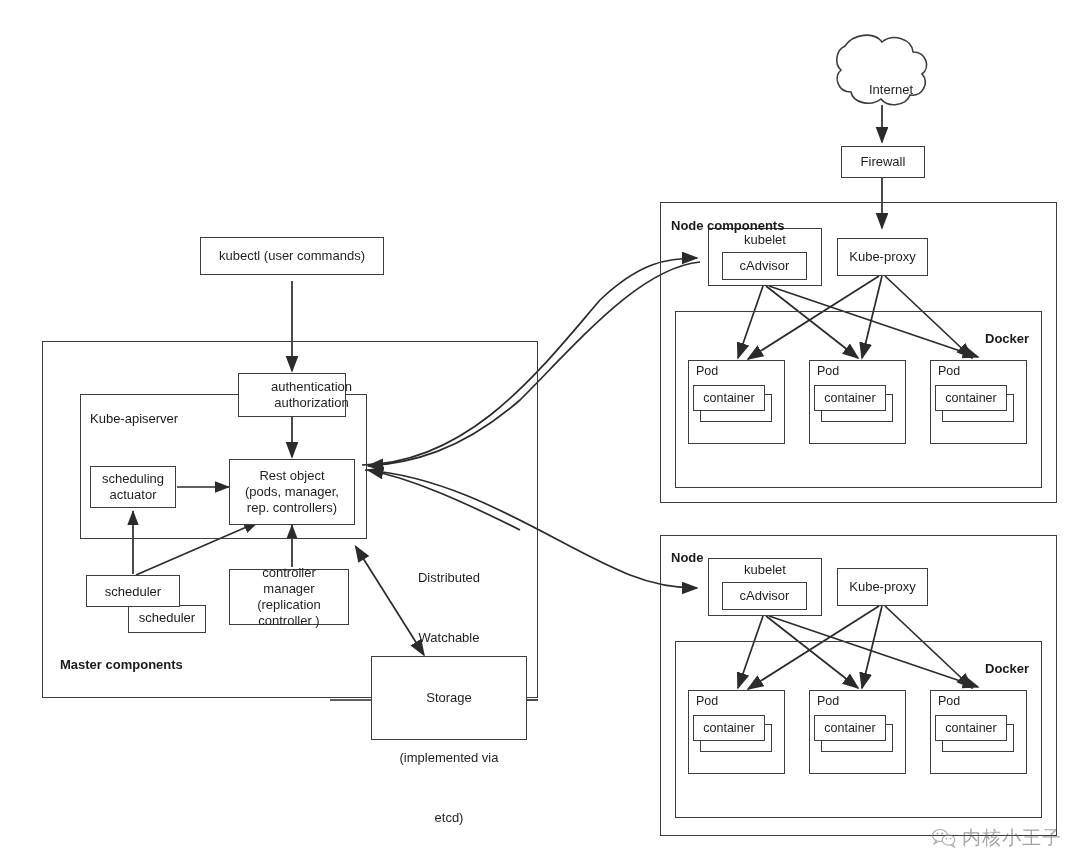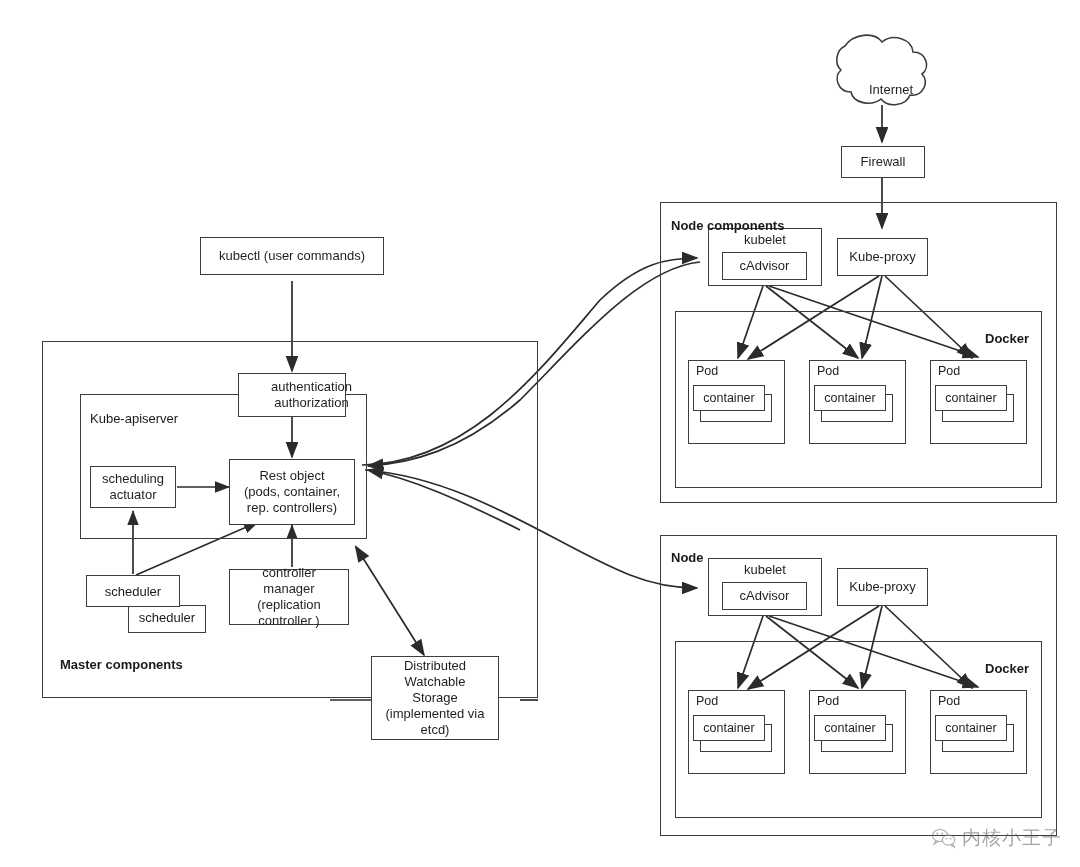--- a/index.html
+++ b/index.html
@@ -236,21 +236,21 @@
   <div class="group-box" style="left:80px; top:394px; width:287px; height:145px;"></div>
   <div class="group-label plain" style="left:90px; top:411px;">Kube-apiserver</div>
 
   <div class="node-box white" style="left:238px; top:373px; width:108px; height:44px; flex-direction:column;padding-left:39px;">
     <span>authentication</span>
     <span>authorization</span>
   </div>
 
   <div class="node-box white" style="left:229px; top:459px; width:126px; height:66px; flex-direction:column;">
     <span>Rest object</span>
-    <span>(pods, container,</span>
+    <span>(pods, manager,</span>
     <span>rep. controllers)</span>
   </div>
 
   <div class="node-box white" style="left:90px; top:466px; width:86px; height:42px; flex-direction:column;">
     <span>scheduling</span>
     <span>actuator</span>
   </div>
 
   <div class="sched-front" style="left:86px; top:575px; width:94px; height:32px;">
     <span>scheduler</span>
@@ -259,21 +259,21 @@
     <span>scheduler</span>
   </div>
 
   <div class="node-box white" style="left:229px; top:569px; width:120px; height:56px; flex-direction:column;">
     <span>controller</span>
     <span>manager</span>
     <span>(replication</span>
     <span>controller )</span>
   </div>
 
-  <div class="node-box white" style="left:371px; top:656px; width:128px; height:84px; flex-direction:column; z-index:5;">
+  <div class="node-box white" style="left:371px; top:656px; width:156px; height:84px; flex-direction:column; z-index:5;gap:44px;">
     <span>Distributed</span>
     <span>Watchable</span>
     <span>Storage</span>
     <span>(implemented via</span>
     <span>etcd)</span>
   </div>
 
   <div class="group-box" style="left:660px; top:202px; width:397px; height:301px;"></div>
   <div class="group-label" style="left:671px; top:206px;margin-top:12px;">Node components</div>
 

